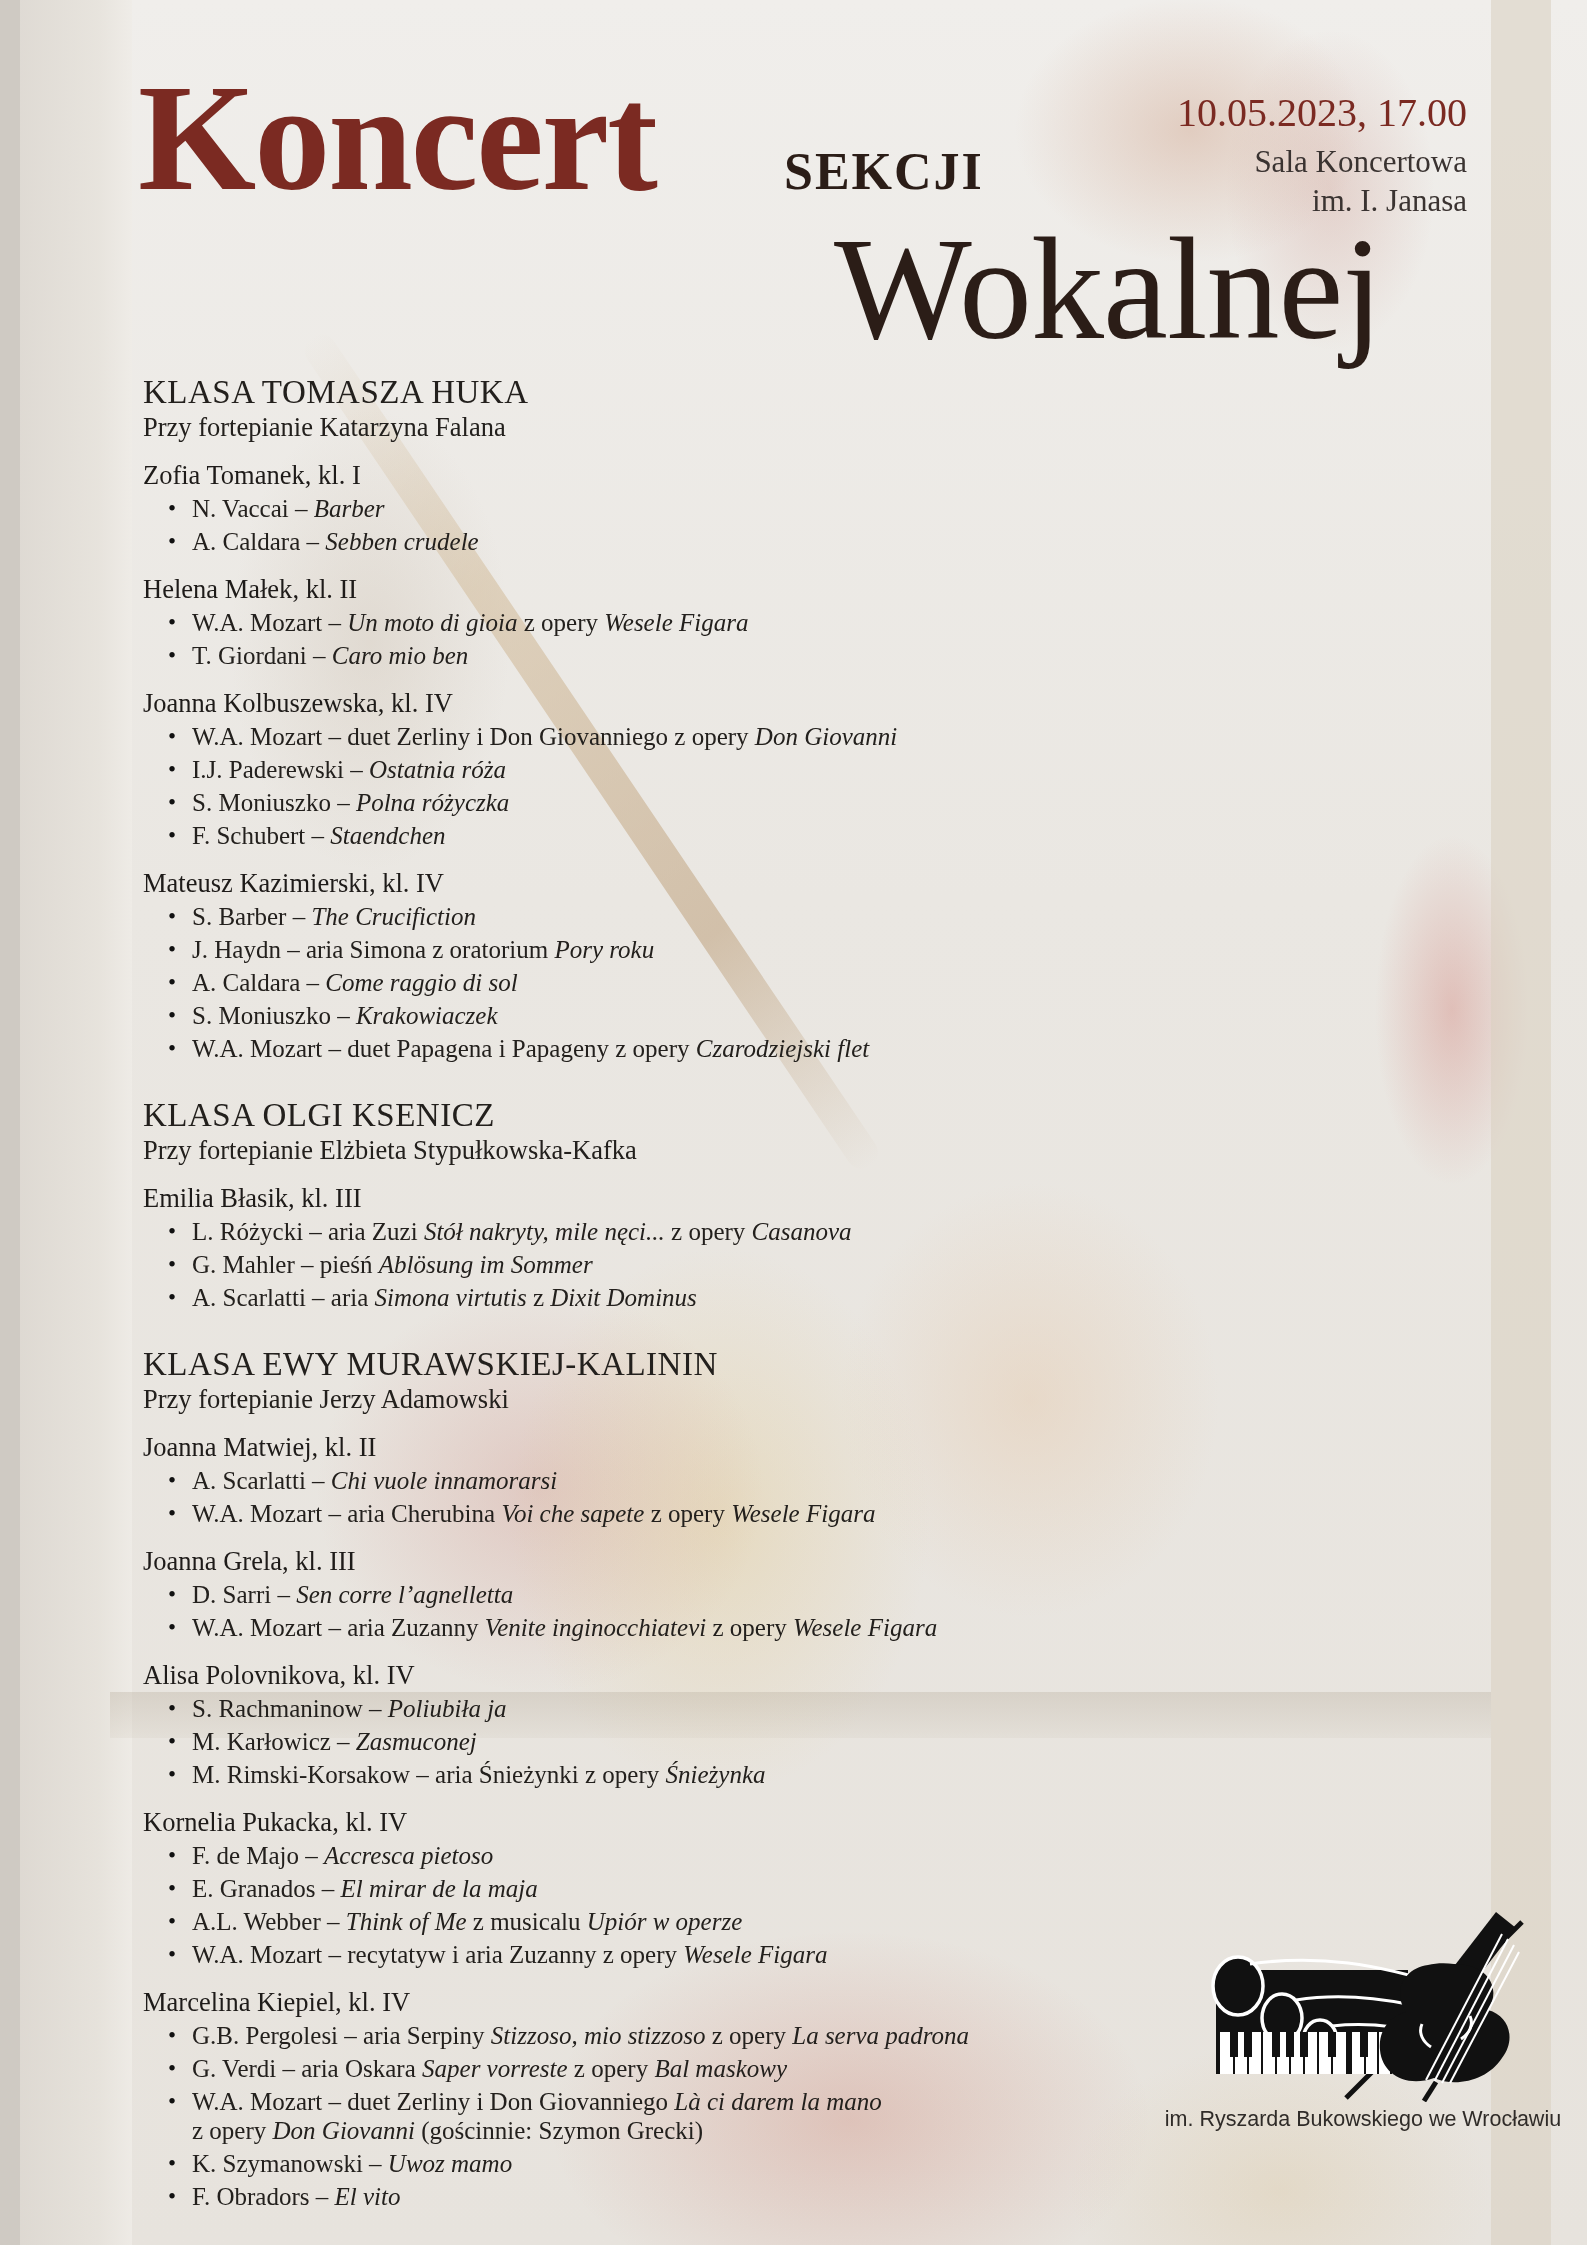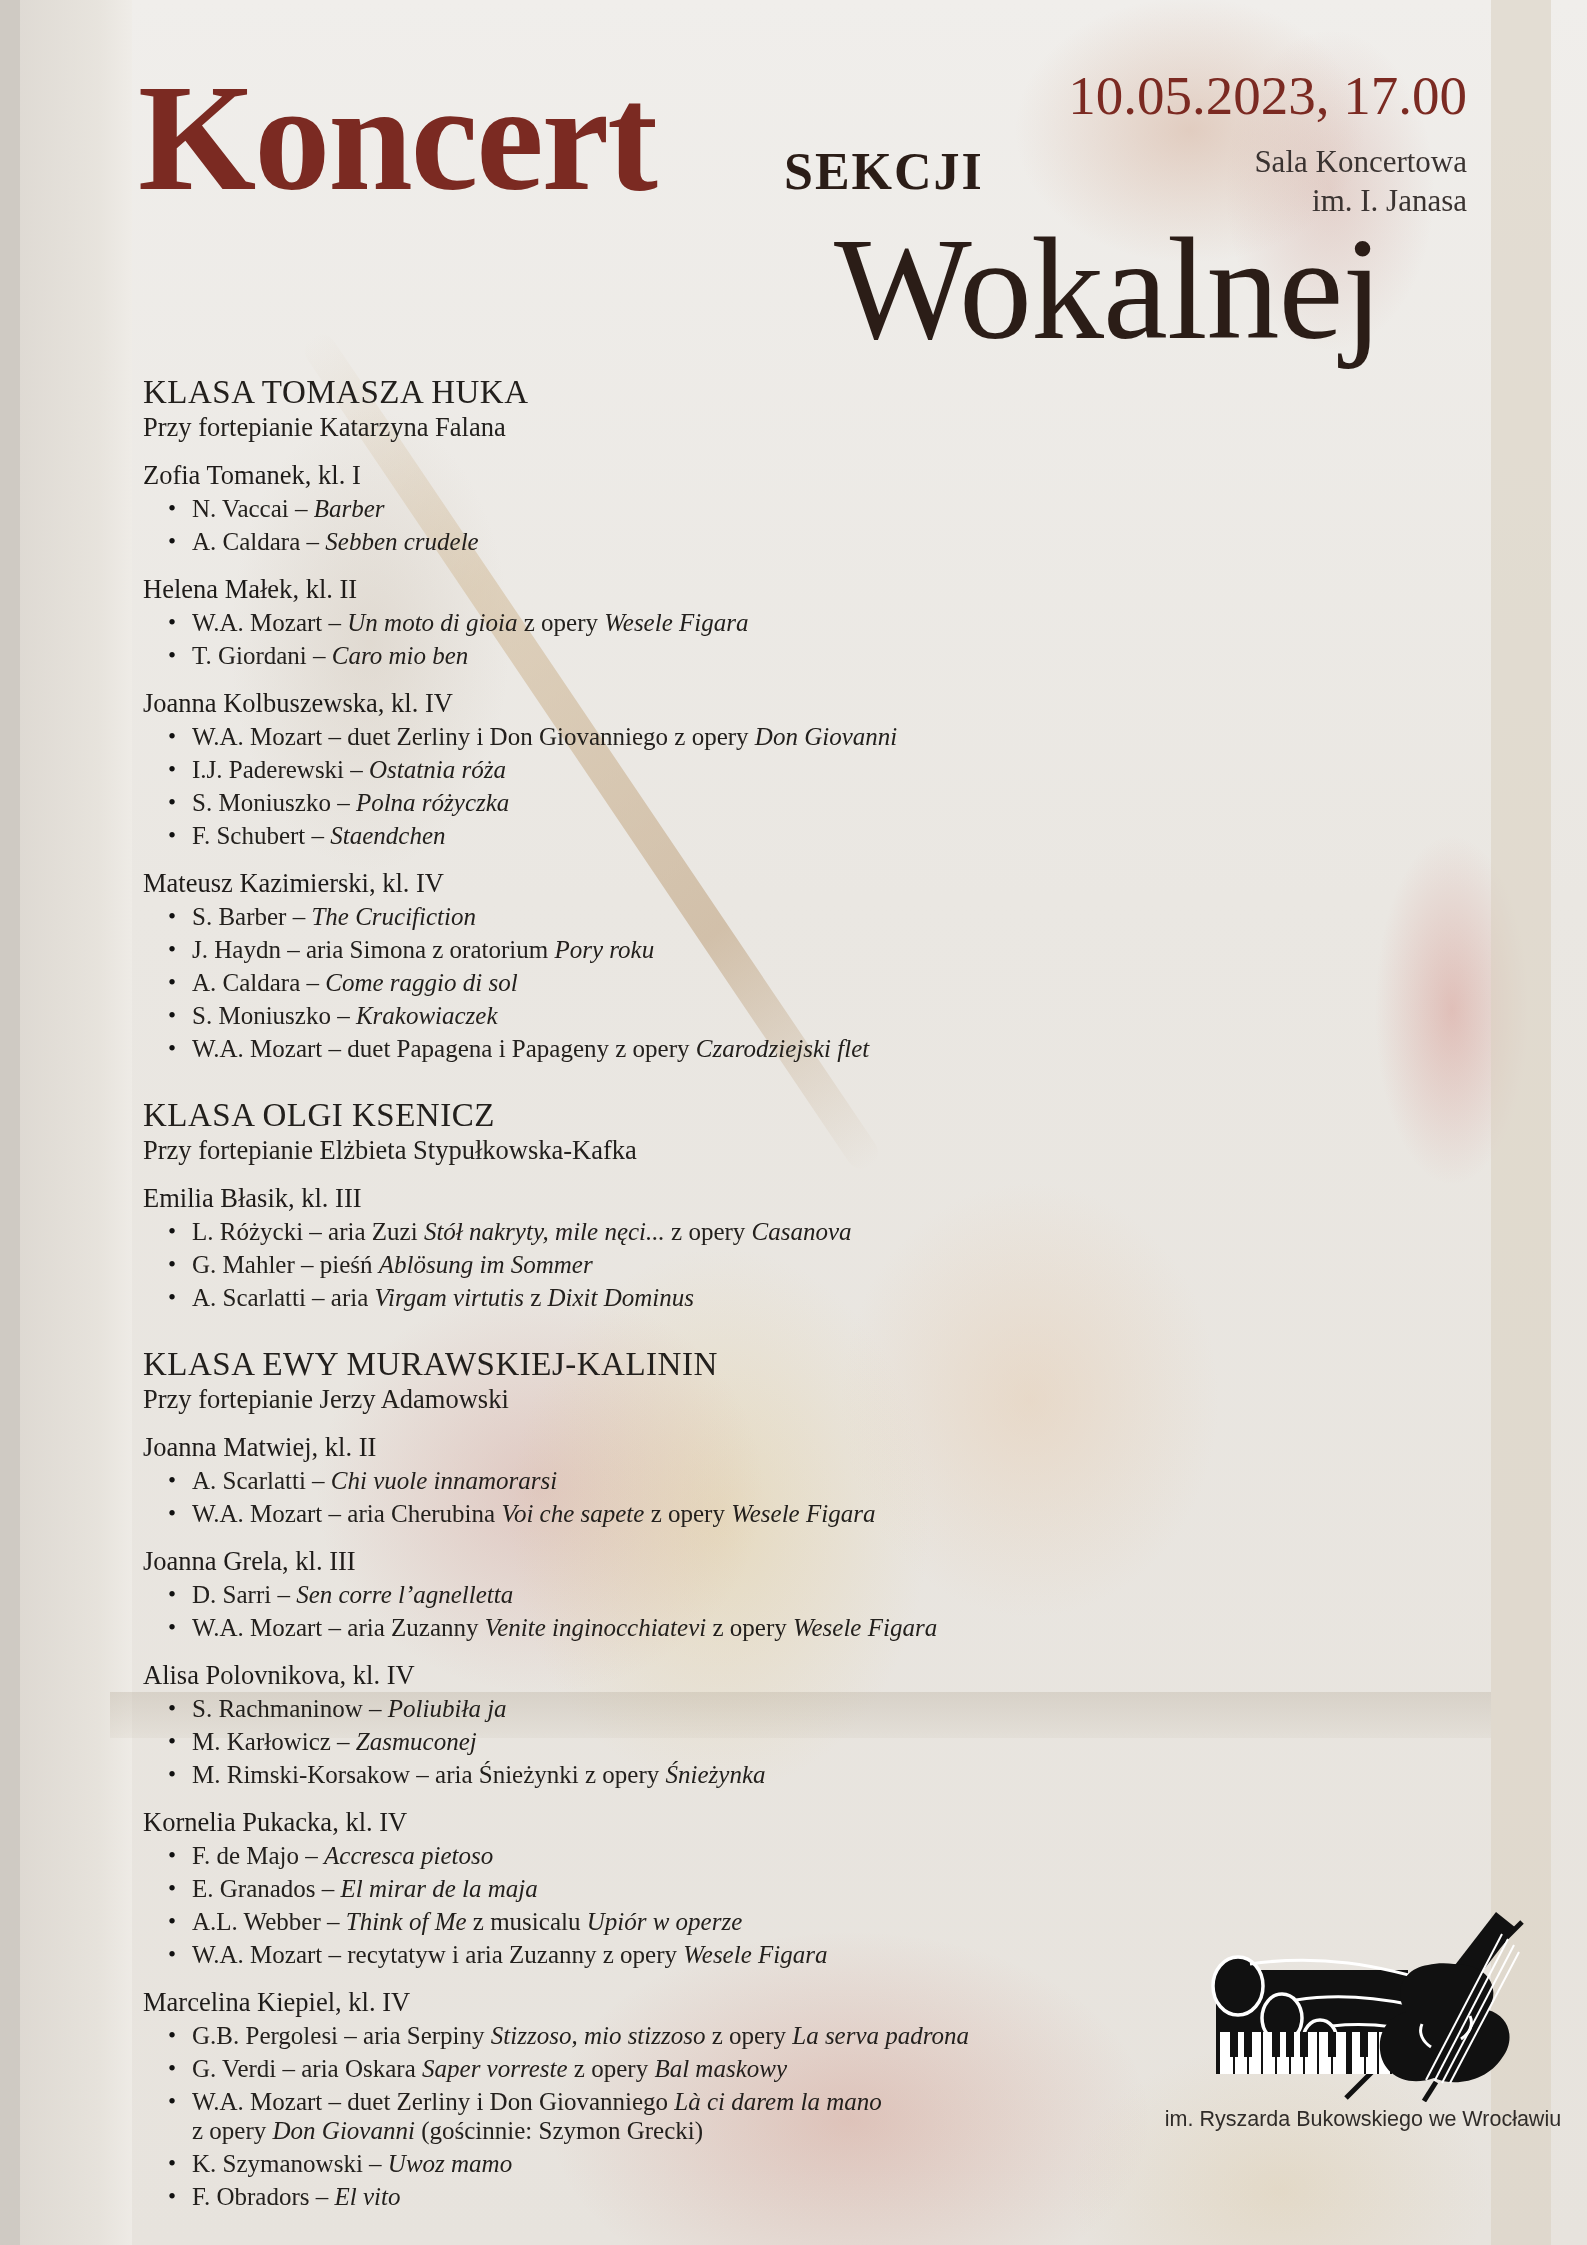--- a/index.html
+++ b/index.html
@@ -33,21 +33,21 @@
   .flute{position:absolute;left:305px;top:328px;width:1000px;height:32px;border-radius:16px;
     transform:rotate(56deg);transform-origin:left top;
     background:linear-gradient(90deg,rgba(205,178,138,0),rgba(205,178,138,.45) 30%,rgba(176,138,92,.42) 72%,rgba(176,138,92,0));}
   
   .t-koncert{position:absolute;left:118px;top:62px;font-size:152px;line-height:1;
     font-weight:bold;color:var(--title-red,#7b2a22);letter-spacing:-2px;}
   .t-sekcji{position:absolute;left:764px;top:146px;font-size:52px;line-height:1;
     color:var(--title-dark,#2b1d17);letter-spacing:2px;font-weight:bold;}
   .t-wokalnej{position:absolute;left:814px;top:216px;font-size:146px;line-height:1;
     color:var(--title-dark,#2b1d17);letter-spacing:-1px;}
-  .t-date{position:absolute;right:140px;top:68px;font-size:55px;line-height:1;
+  .t-date{position:absolute;right:140px;top:93px;font-size:40px;line-height:1;
     color:var(--title-red,#7b2a22);}
   .t-venue{position:absolute;right:140px;top:142px;font-size:31px;line-height:39px;
     color:#3a3331;text-align:right;}
   
   .content{position:absolute;left:123px;top:372px;width:1180px;}
   .section{margin-top:32px;}
   .section:first-child{margin-top:0;}
   .class-header{font-size:33px;line-height:40px;letter-spacing:.5px;color:#23201d;}
   .pianist{font-size:26.5px;line-height:30px;color:#23201d;}
   .performer{margin-top:18px;}
@@ -113,21 +113,21 @@
           <div class="piece"><span class="marker">•</span><span>W.A. Mozart – duet Papagena i Papageny z opery </span><span class="it">Czarodziejski flet</span></div>
         </div>
       </div>
       <div class="section">
         <div class="class-header">KLASA OLGI KSENICZ</div>
         <div class="pianist"><span>Przy fortepianie </span><span class="bd">Elżbieta Stypułkowska-Kafka</span></div>
         <div class="performer">
           <div class="performer-name"><span class="bd">Emilia Błasik</span><span>, kl. III</span></div>
           <div class="piece"><span class="marker">•</span><span>L. Różycki – aria Zuzi </span><span class="it">Stół nakryty, mile nęci...</span><span> z opery </span><span class="it">Casanova</span></div>
           <div class="piece"><span class="marker">•</span><span>G. Mahler – pieśń </span><span class="it">Ablösung im Sommer</span></div>
-          <div class="piece"><span class="marker">•</span><span>A. Scarlatti – aria </span><span class="it">Virgam virtutis</span><span> z </span><span class="it">Dixit Dominus</span></div>
+          <div class="piece"><span class="marker">•</span><span>A. Scarlatti – aria </span><span class="it">Simona virtutis</span><span> z </span><span class="it">Dixit Dominus</span></div>
         </div>
       </div>
       <div class="section">
         <div class="class-header">KLASA EWY MURAWSKIEJ-KALININ</div>
         <div class="pianist"><span>Przy fortepianie </span><span class="bd">Jerzy Adamowski</span></div>
         <div class="performer">
           <div class="performer-name"><span class="bd">Joanna Matwiej</span><span>, kl. II</span></div>
           <div class="piece"><span class="marker">•</span><span>A. Scarlatti – </span><span class="it">Chi vuole innamorarsi</span></div>
           <div class="piece"><span class="marker">•</span><span>W.A. Mozart – aria Cherubina </span><span class="it">Voi che sapete</span><span> z opery </span><span class="it">Wesele Figara</span></div>
         </div>

